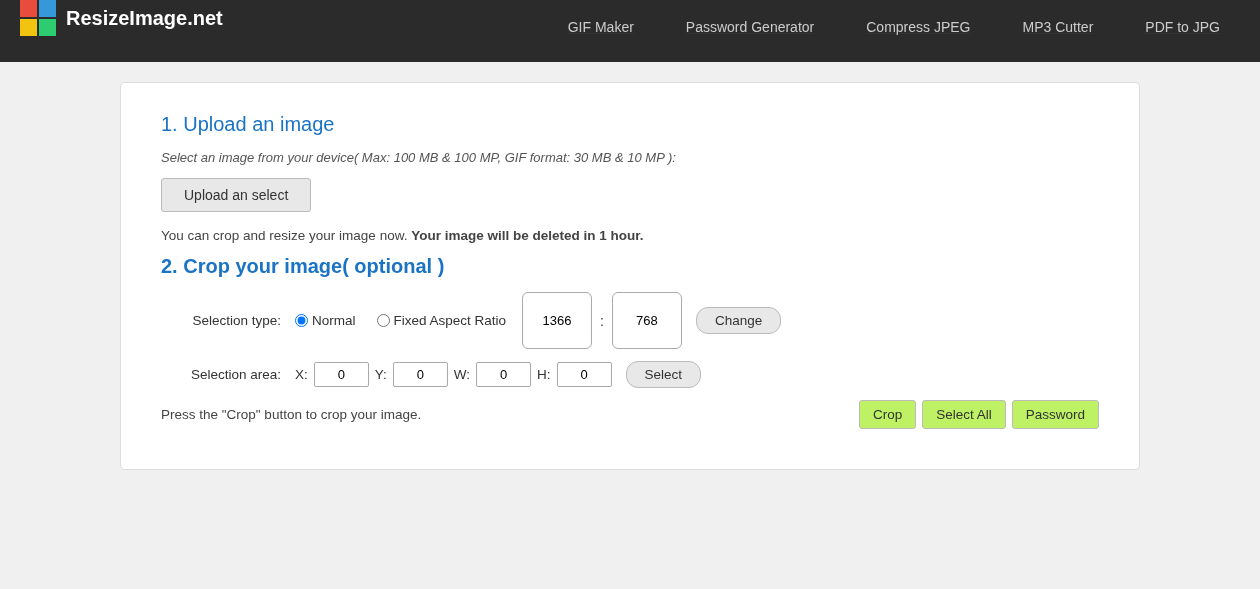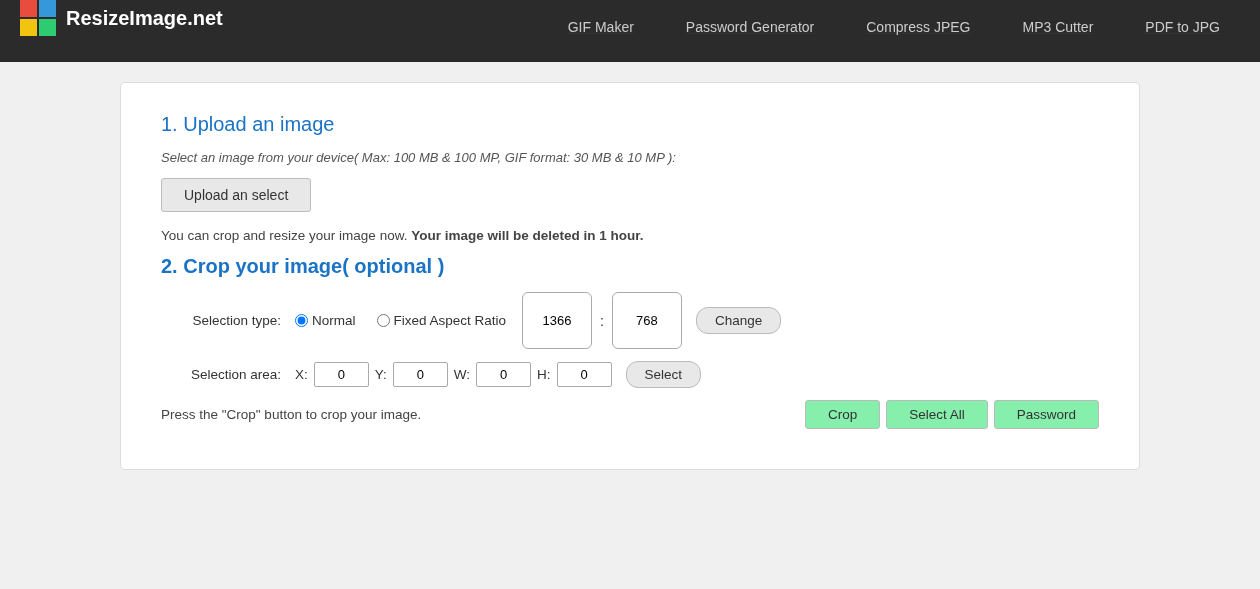--- a/index.html
+++ b/index.html
@@ -188,24 +188,24 @@
     .crop-row-text {
       font-size: 13.5px;
       color: #444;
       flex: 1;
     }
     .crop-buttons {
       display: flex;
       gap: 6px;
     }
     .crop-btn {
-      background: #86efac;
+      background: #bef264;
       border: 1px solid #bbb;
       border-radius: 3px;
-      padding: 6px 22px;
+      padding: 6px 13px;
       font-size: 13.5px;
       cursor: pointer;
       color: #333;
     }
   </style>
 </head>
 <body>
 
 <header class="header">
   <div class="logo-area">

